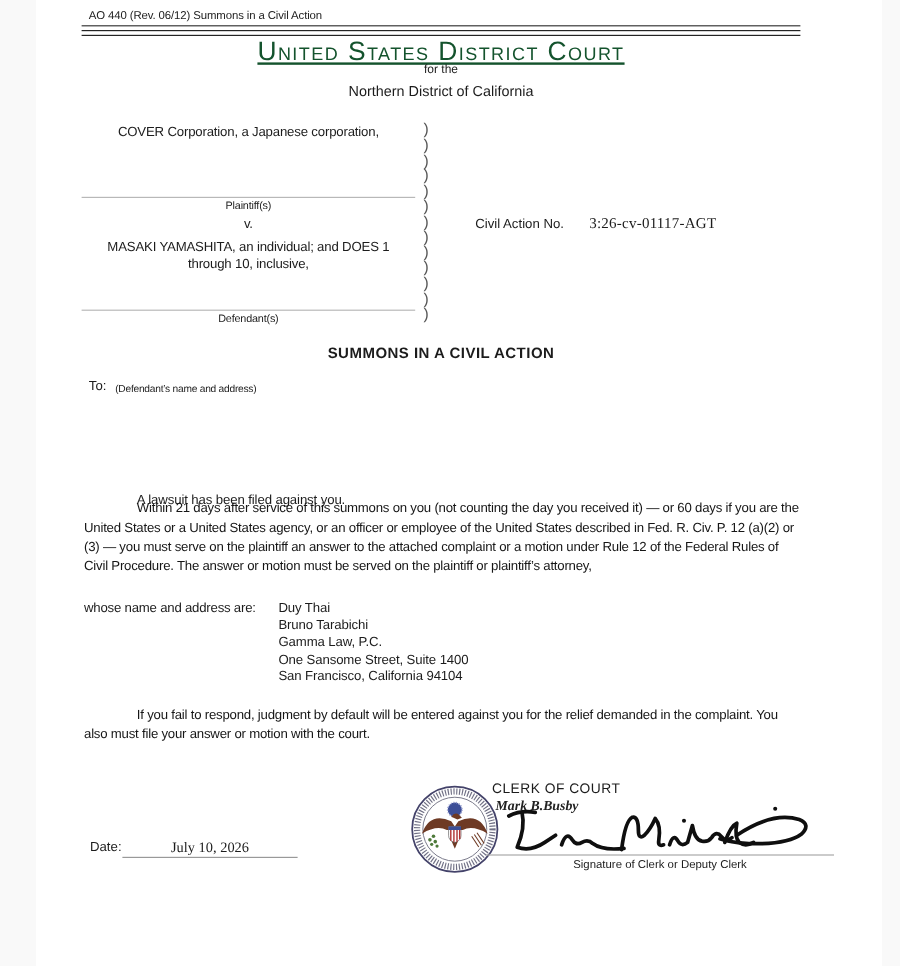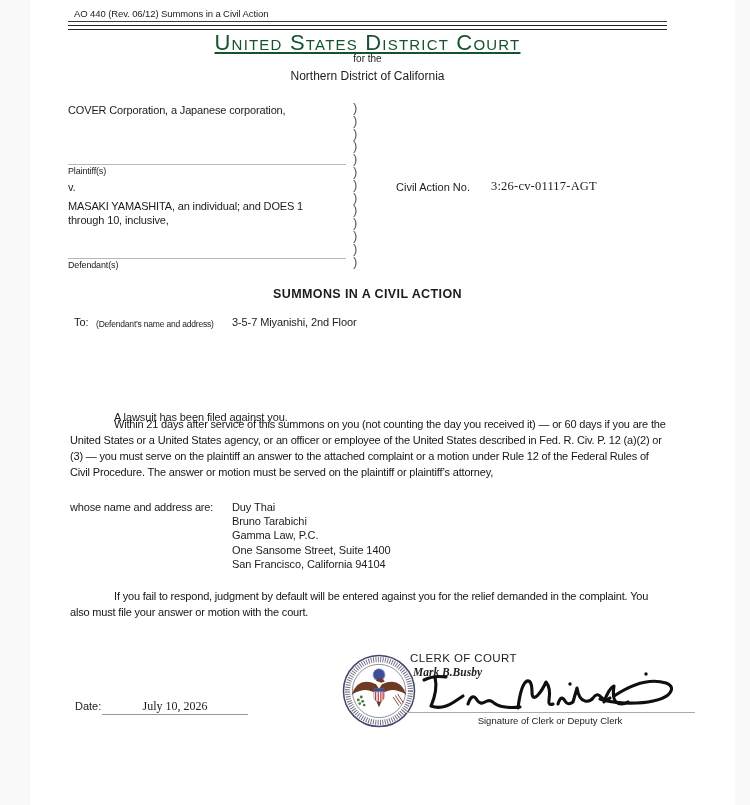--- a/index.html
+++ b/index.html
@@ -19,21 +19,21 @@
   .ao-line{left:74px;top:8px;font-size:9.5px;color:#222;letter-spacing:-0.1px;}
   .rule-thin{left:68px;top:21px;width:599px;border-top:1px solid #3a3a3a;height:0;}
   .rule-double{left:68px;top:25px;width:599px;height:3px;border-top:1.5px solid #232323;border-bottom:1.5px solid #232323;}
 
   .court-title{left:68px;top:30px;width:599px;text-align:center;
     font-variant:small-caps;font-size:22px;letter-spacing:1.2px;color:#14532d;text-decoration:underline;}
   .for-the{left:68px;top:53px;width:599px;text-align:center;font-size:10px;}
   .district{left:68px;top:69px;width:599px;text-align:center;font-size:12px;}
 
   
-  .cap-left{width:278px;left:68px;letter-spacing:-0.15px;}
+  .cap-left{width:278px;left:68px;text-align:center;letter-spacing:-0.15px;}
   .plaintiff-name{top:104px;font-size:11px;}
   .cap-rule{left:68px;width:278px;border-top:1px solid #b8b8b8;height:0;}
   .rule-p{top:164px;} .rule-d{top:258px;}
   .plaintiff-label{top:166px;font-size:9px;}
   .versus{top:181px;font-size:11px;}
   .defendant-name{top:199px;font-size:11px;line-height:14px;}
   .defendant-label{top:260px;font-size:9px;}
   .bracket-col{left:353px;top:102px;font-size:13px;line-height:12.8px;color:#555;}
   .bracket-col span{display:block;}
   .civil-label{left:396px;top:181px;font-size:11px;}
@@ -110,21 +110,20 @@
   </div>
 
 <div class="abs civil-label">Civil Action No.</div>
 <div class="abs civil-number">3:26-cv-01117-AGT</div>
 
 <div class="abs summons-title">SUMMONS IN A CIVIL ACTION</div>
 
 <div class="abs to-label">To:</div>
 <div class="abs to-sublabel">(Defendant’s name and address)</div>
 <div class="abs to-address">
-    <span class="addr-line">3-5-7 Miyanishi, 2nd Floor</span>
   </div>
 
 <div class="abs lawsuit-line">A lawsuit has been filed against you.</div>
 <div class="abs body-par para1">Within 21 days after service of this summons on you (not counting the day you received it) — or 60 days if you are the United States or a United States agency, or an officer or employee of the United States described in Fed. R. Civ. P. 12 (a)(2) or (3) — you must serve on the plaintiff an answer to the attached complaint or a motion under Rule 12 of the Federal Rules of Civil Procedure.  The answer or motion must be served on the plaintiff or plaintiff’s attorney,</div>
 <div class="abs whose-line">whose name and address are:</div>
 <div class="abs attorney-block">
     <span class="addr-line">Duy Thai</span>
     <span class="addr-line">Bruno Tarabichi</span>
     <span class="addr-line">Gamma Law, P.C.</span>
     <span class="addr-line">One Sansome Street, Suite 1400</span>

